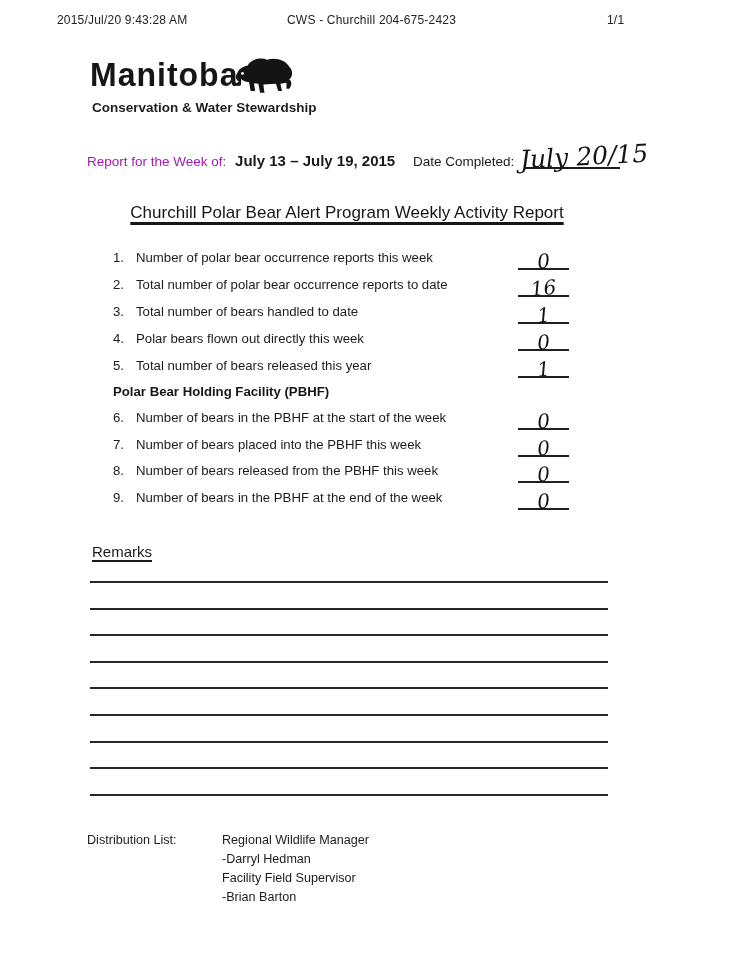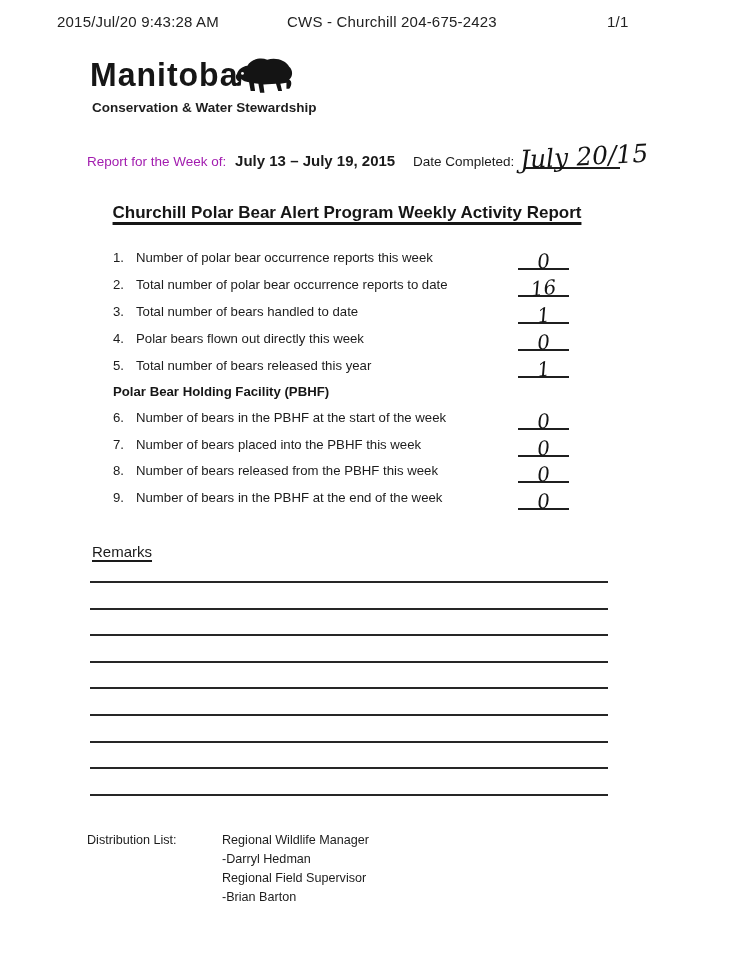--- a/index.html
+++ b/index.html
@@ -8,21 +8,21 @@
     width:742px;height:960px;
     background:#ffffff;
     margin:0 auto;
     font-family:"Liberation Sans", sans-serif;
     color:#1b1b1b;
     overflow:hidden;
   }
   .abs{position:absolute;}
 
   
-  .fax{font-size:15px;color:#222;letter-spacing:0.2px;}
+  .fax{font-size:12px;color:#222;letter-spacing:0.2px;}
   .fax-timestamp{left:57px;top:13px;}
   .fax-sender{left:287px;top:13px;}
   .fax-page{left:607px;top:13px;}
 
   
   .logo-wordmark{
     left:90px;top:56px;
     font-size:32px;font-weight:900;letter-spacing:1px;
     color:#161616;
     transform:scaleY(1.05);transform-origin:left top;
@@ -46,21 +46,21 @@
   }
   .hand-date{
     position:absolute;left:-4px;bottom:-4px;
     font-size:25px;white-space:nowrap;
     transform:rotate(-3deg);
   }
 
   
   .report-title{
     left:0;top:203px;width:694px;text-align:center;
-    font-size:17px;font-weight:bold;color:#161616;
+    font-size:17px;font-weight:normal;color:#161616;
     text-decoration:underline;
     text-decoration-thickness:2.5px;
     text-underline-offset:4px;
   }
 
   
   .item-row{position:absolute;left:113px;width:540px;height:27px;font-size:13.2px;color:#1c1c1c;}
   .item-num{display:inline-block;width:23px;}
   .answer{
     position:absolute;left:405px;top:-6px;
@@ -206,21 +206,21 @@
     <div class="remark-line"></div>
   </div>
 
   <div class="abs dist dist-label">Distribution List:</div>
   <div class="abs dist dist-rows">
     <div class="dist-row">
       <span class="dist-role">Regional Wildlife Manager</span>
       <span class="dist-name">-Darryl Hedman</span>
     </div>
     <div class="dist-row">
-      <span class="dist-role">Regional Field Supervisor</span>
+      <span class="dist-role">Facility Field Supervisor</span>
       <span class="dist-name">-Brian Barton</span>
     </div>
     <div class="dist-row">
       <span class="dist-name"></span>
     </div>
   </div>
 
 </div>
 
 </body></html>

